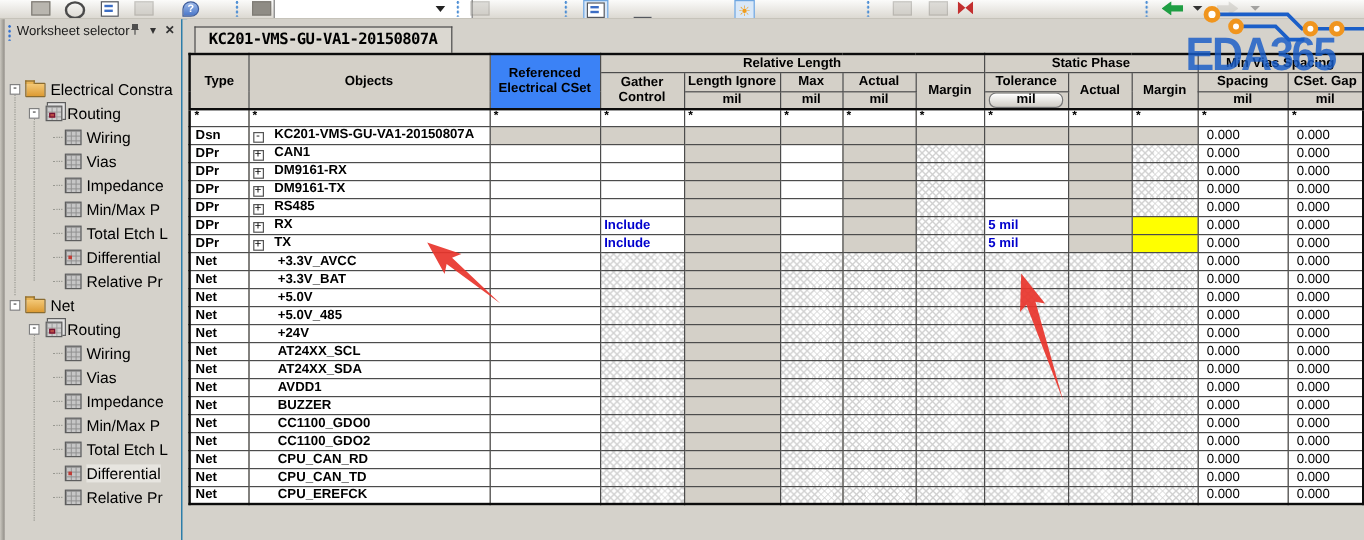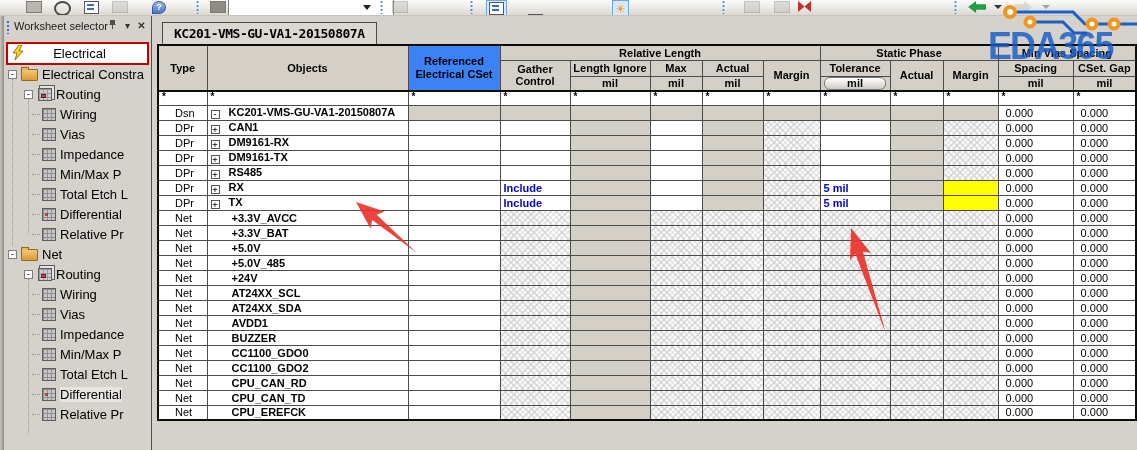--- a/index.html
+++ b/index.html
@@ -43,21 +43,21 @@
   #sb-pin{right:32px}#sb-chev{right:17px}#sb-close{right:3px;font-weight:bold}
 
   #electrical-btn{position:absolute;left:2px;top:26px;width:139px;height:19px;background:#fff;
                   border:2px solid #c00000;display:flex;align-items:center}
   #electrical-btn .bolt{margin-left:4px}
   #electrical-btn .lbl{flex:1;text-align:center;font-size:13px;margin-right:12px}
 
   #worksheet-tree{position:absolute;left:0;top:48px;right:0;bottom:0;overflow:hidden}
   .tree-row{height:20px;display:flex;align-items:center;font-size:13px;white-space:nowrap;overflow:hidden;position:relative}
   .tree-row.d0{padding-left:4px}.tree-row.d1{padding-left:20px}
-  .tree-row.leaf{padding-left:28px}
+  .tree-row.leaf{padding-left:40px}
   .tree-row.leaf::before{content:"";width:8px;border-top:1px dotted #979790;margin-right:2px}
   .ebox{width:9px;height:9px;box-sizing:border-box;border:1px solid #7f7f7f;background:#fff;font-size:9px;
         line-height:6px;text-align:center;margin-right:4px;flex:none;font-family:"DejaVu Sans Mono",monospace}
   .tlabel{margin-left:4px;overflow:hidden}
   .tlabel.b{font-weight:normal}
   .tlabel.hl{background:#e7e5e0}
   .vline{position:absolute;width:0;border-left:1px dotted #979790}
   
   .ticon{flex:none}
   .ic-folder{width:15px;height:10px;background:linear-gradient(#f3c877,#dd9b33);border:1px solid #8a6b2f;position:relative;border-radius:1px;margin-top:2px}
@@ -88,21 +88,21 @@
   .mil-btn{display:inline-block;min-width:52px;border:1px solid #777;border-radius:6px;
            background:linear-gradient(#ffffff,#cfccc5);box-shadow:inset 0 1px 0 #fff;
            font-weight:bold;line-height:11px;padding:0 4px}
   tr.filter-row td{background:#fff;height:14px;font-size:10px;font-weight:bold;vertical-align:top;line-height:9px;padding-left:3px}
   tbody td{height:15px;background:#fff}
   td.g{background:#d4d0c8}
   td.hatch{background-color:#fff;background-image:
       repeating-linear-gradient(45deg,#d0d0d0 0,#d0d0d0 1px,transparent 1px,transparent 4px),
       repeating-linear-gradient(135deg,#d0d0d0 0,#d0d0d0 1px,transparent 1px,transparent 4px)}
   td.ycell{background:#ffff00}
-  td.c-type{font-weight:normal;padding-left:16px}
+  td.c-type{font-weight:bold;padding-left:4px}
   td.c-obj{font-weight:bold}
   td.num{padding-left:7px}
   .blu{color:#0000cd;font-weight:bold}
   .obox{display:inline-block;width:9px;height:9px;box-sizing:border-box;border:1px solid #555;background:#fff;
         font-size:9px;line-height:6px;text-align:center;margin-right:9px;vertical-align:-1px;
         font-family:"DejaVu Sans Mono",monospace;font-weight:normal}
   .ind-dsn{padding-left:3px}.ind-dpr{}.ind-net{padding-left:24px}
 
   
   #logo{position:absolute;left:985px;top:0;width:152px;height:80px;z-index:60;pointer-events:none}
@@ -155,28 +155,20 @@
     <span class="sb-btn" id="sb-pin">
       <svg width="9" height="11" viewBox="0 0 9 11">
           <path d="M2 1h5v4l1 1H1l1-1z" fill="#4f4f4f"></path>
           <line x1="4.5" y1="6" x2="4.5" y2="10" stroke="#4f4f4f"></line>
         </svg>
     </span>
     <span class="sb-btn" id="sb-chev">▾</span>
     <span class="sb-btn" id="sb-close">✕</span>
   </div>
 
-  <div id="electrical-btn">
-    <span class="bolt">
-      <svg width="12" height="15" viewBox="0 0 12 15">
-          <polygon points="7,0 1,8 5,8 3,15 11,6 7,6 10,0" fill="#ffd21e" stroke="#7a5a00" stroke-width="0.8"></polygon>
-        </svg>
-    </span>
-    <span class="lbl">Electrical</span>
-  </div>
 
   <div id="worksheet-tree">
     <div class="vline" style="left:8px;top:12px;height:170px"></div>
     <div class="vline" style="left:24px;top:34px;height:136px"></div>
     <div class="vline" style="left:24px;top:214px;height:156px"></div>
   <div class="tree-row d0">
         <span class="ebox">-</span>
         <span class="ticon ic-folder"></span>
         <span class="tlabel b">Electrical Constra</span>
       </div>

